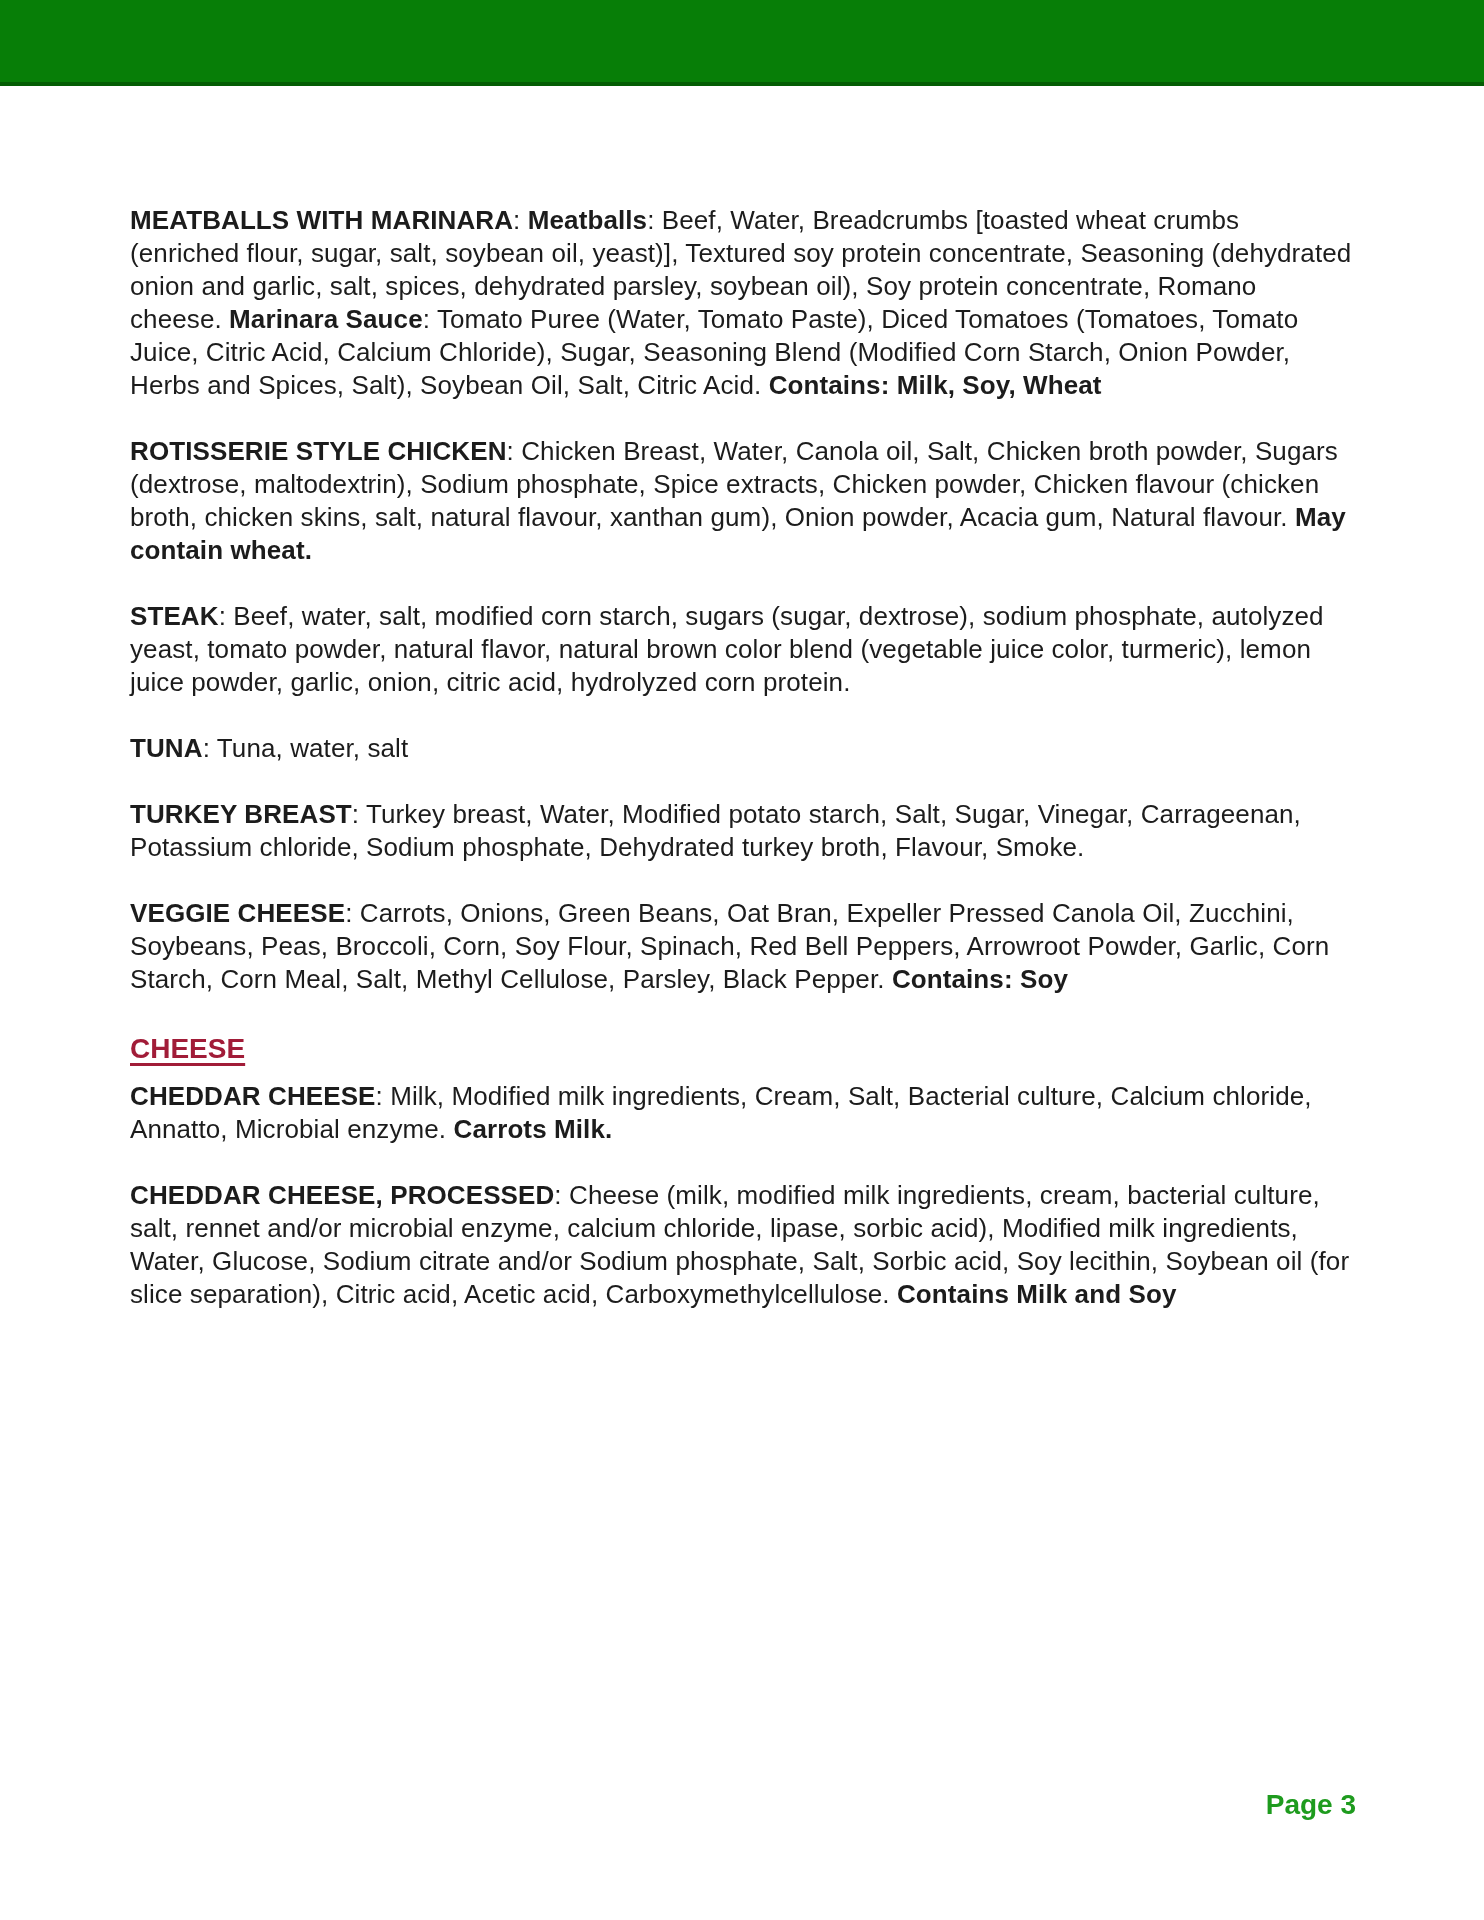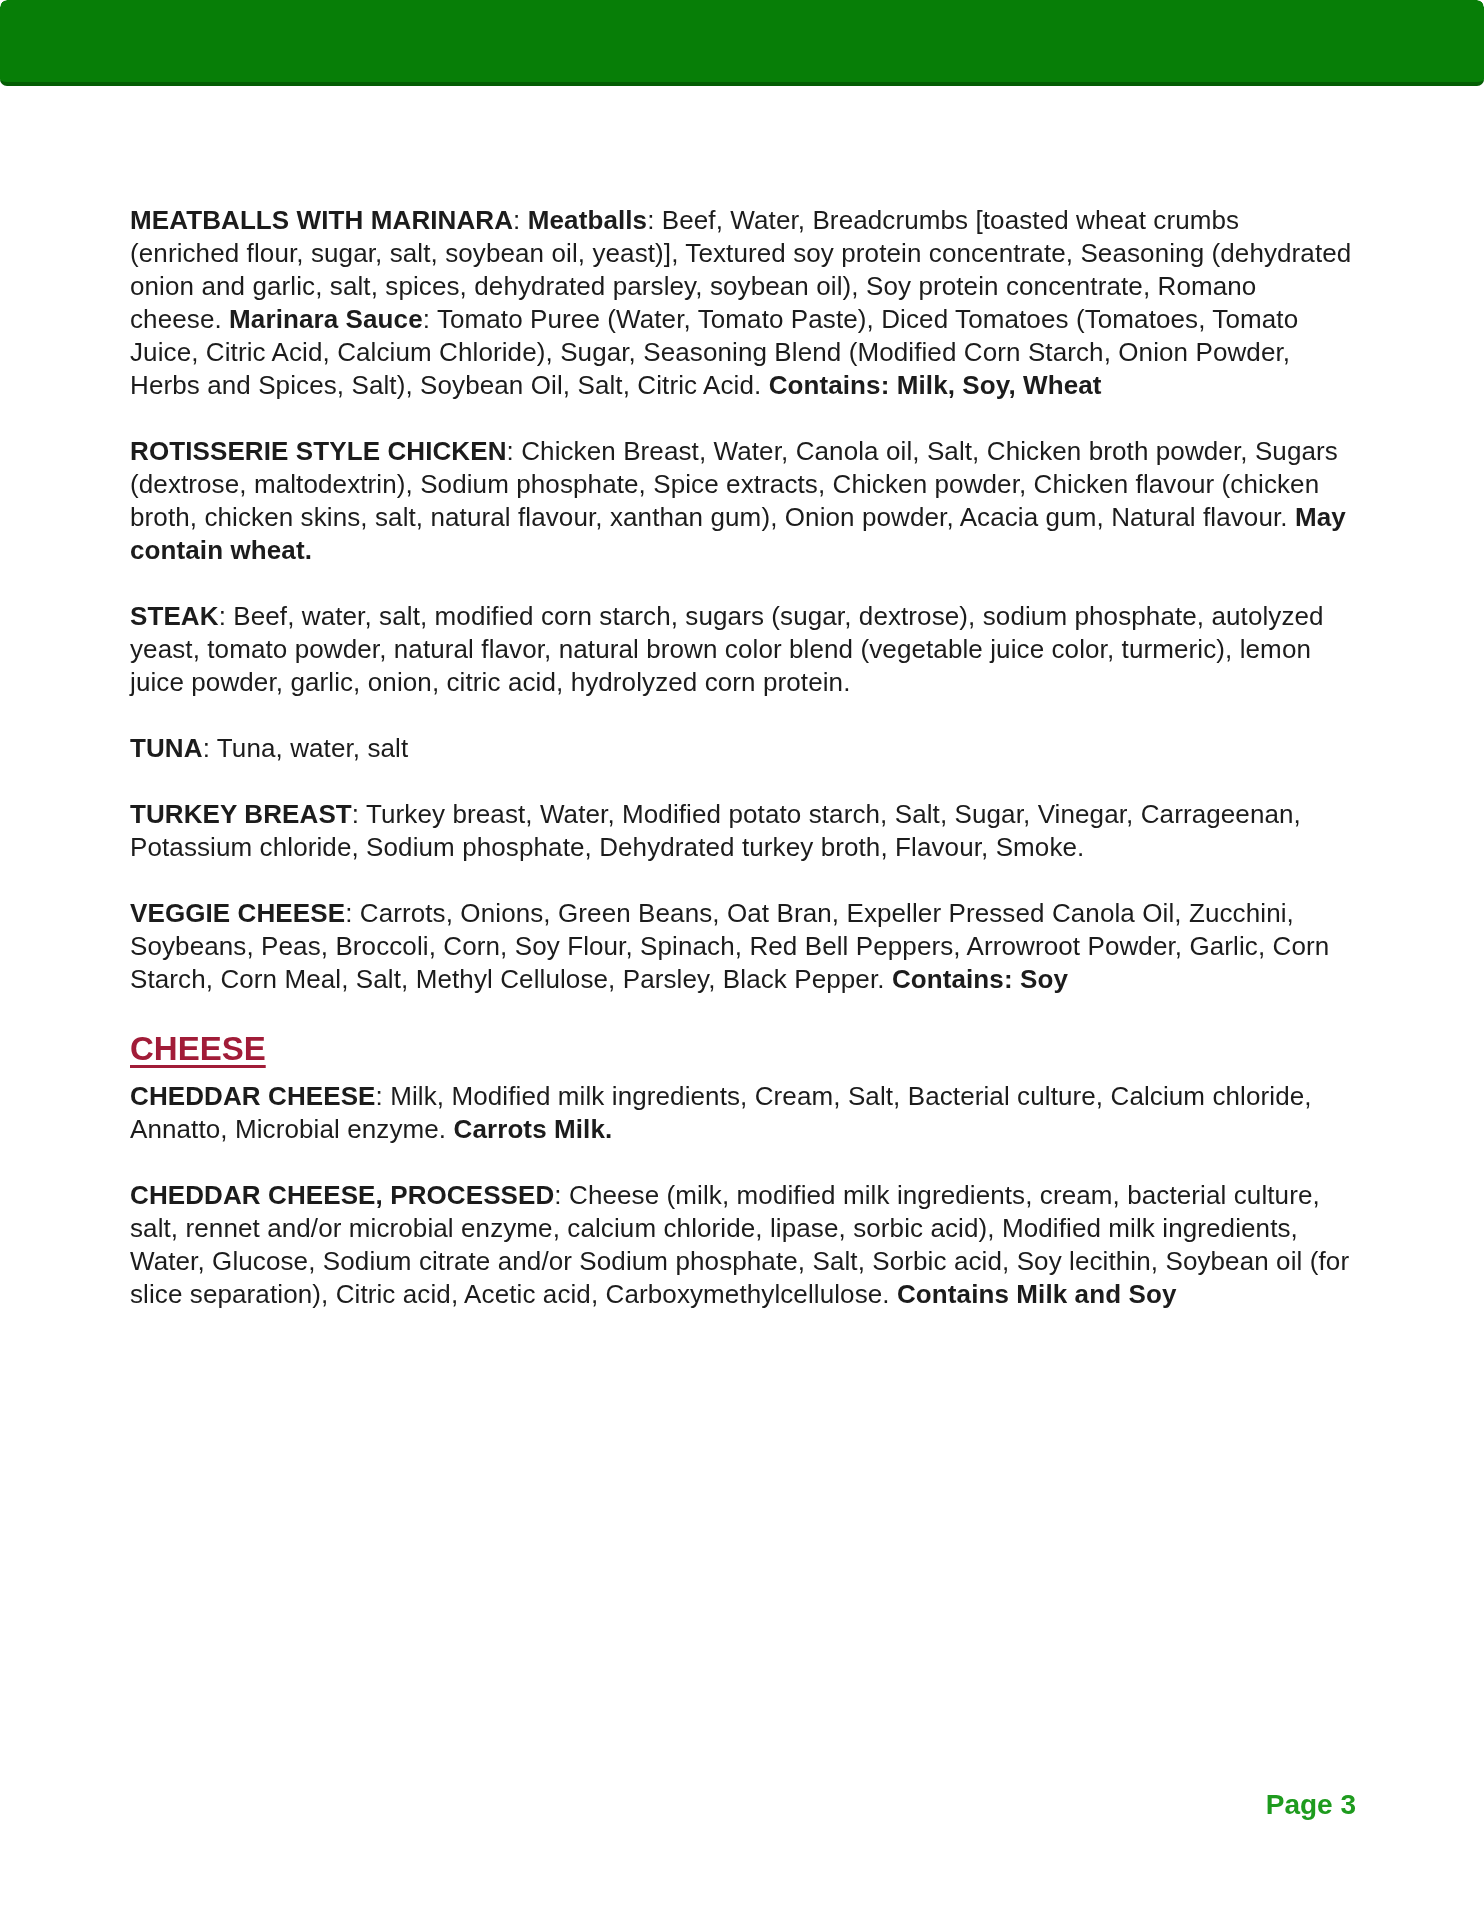--- a/index.html
+++ b/index.html
@@ -1,15 +1,15 @@
 <!DOCTYPE html>
 <html style="--bar: #077E07; --bar-edge: #045D04; --heading: #A11C38; --footer: #1E9B1E; --body-text: #1C1C1C;"><head>
 <meta charset="utf-8">
 <style>
-  * { margin: 0; padding: 0; box-sizing: border-box; border-radius: 7px; }
+  * { margin: 0; padding: 0; box-sizing: border-box; }
   html, body { background: #ffffff; }
   .page {
     position: relative;
     width: 1484px;
     height: 1920px;
     background: #ffffff;
     overflow: hidden;
     font-family: "Liberation Sans", sans-serif;
     color: var(--body-text, #1C1C1C);
   }
@@ -30,21 +30,21 @@
   }
   .entry {
     font-size: 26px;
     line-height: 33px;
     letter-spacing: 0.1px;
     margin: 0 0 33px 0;
   }
   .entry .b { font-weight: bold; }
   .entry .r { font-weight: normal; }
   .section-heading {
-    font-size: 33px;
+    font-size: 28px;
     line-height: 40px;
     font-weight: bold;
     color: var(--heading, #A11C38);
     text-decoration: underline;
     text-decoration-thickness: 3px;
     text-underline-offset: 5px;
     margin: 0 0 11px 0;
   }
   .page-footer {
     position: absolute;

